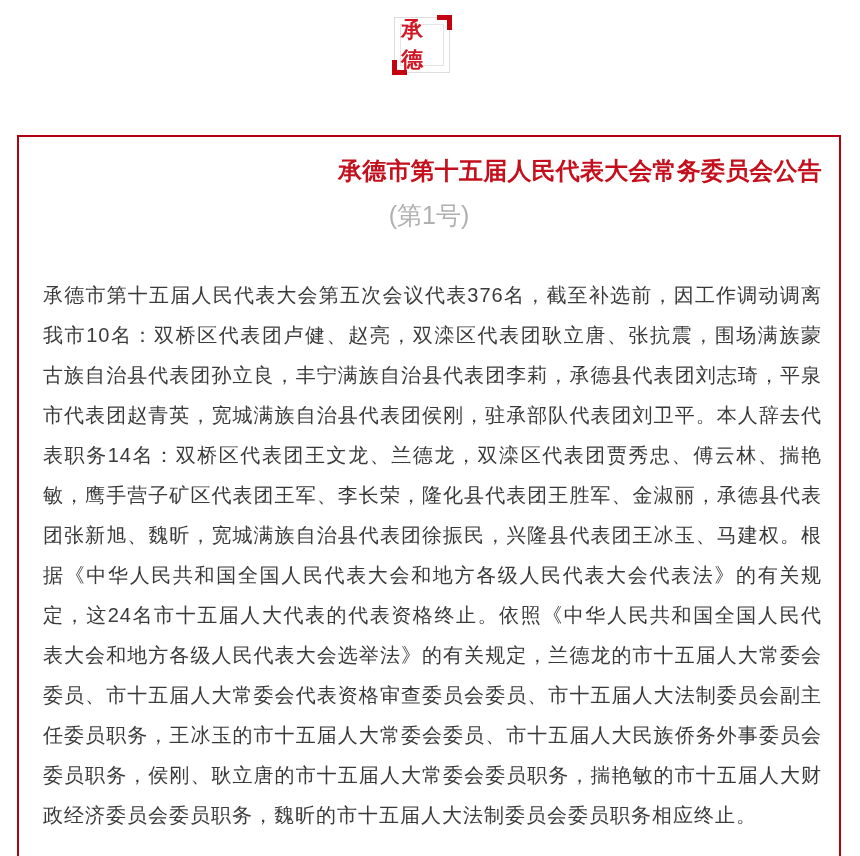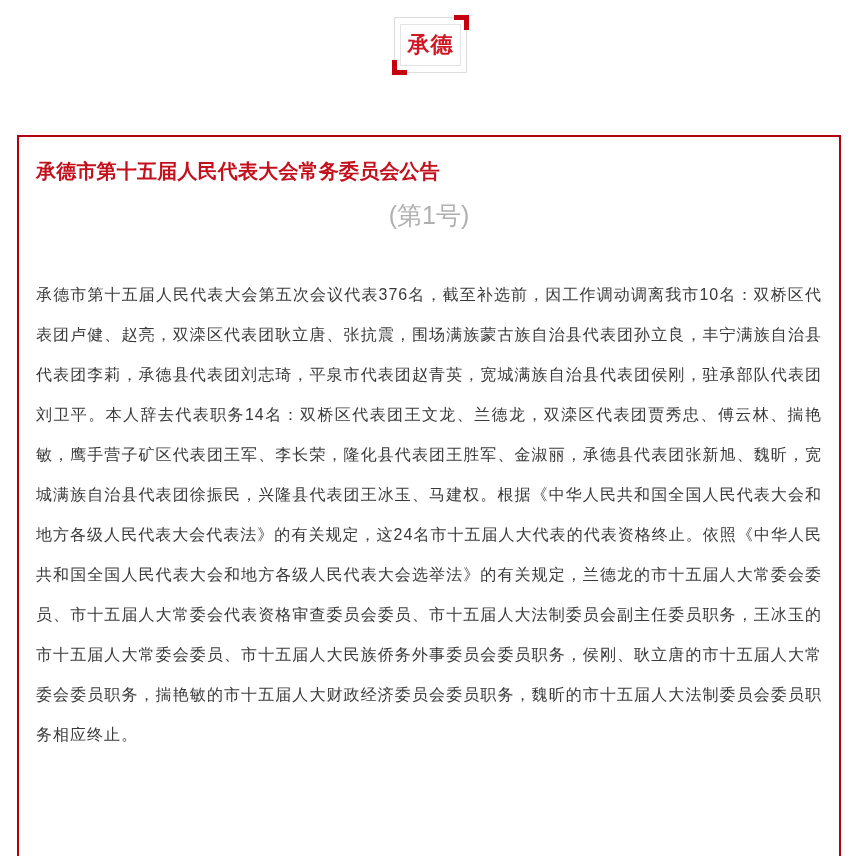--- a/index.html
+++ b/index.html
@@ -10,44 +10,44 @@
     --muted-gray:#b0b0b0;
     --body-text:#3a3a3a;
     --light-gray:#dddddd;
   }
   *{margin:0;padding:0;box-sizing:border-box;}
   html,body{width:860px;height:856px;overflow:hidden;background:#ffffff;
     font-family:"Liberation Sans","DejaVu Sans",sans-serif;}
   .page{position:relative;width:860px;height:856px;background:#ffffff;}
 
   
-  .logo{position:absolute;left:394px;top:17px;width:73px;height:56px;
+  .logo{position:absolute;left:394px;top:17px;width:56px;height:56px;
     border:1px solid var(--light-gray,#ddd);background:#fff;cursor:pointer;}
   .logo-inner{position:absolute;left:5px;top:6px;right:5px;bottom:6px;
     border:1px solid #e4e4e4;display:flex;align-items:center;justify-content:center;
     color:var(--logo-red,#d01723);font-weight:bold;font-size:22px;letter-spacing:1px;}
   .corner{position:absolute;width:15px;height:15px;}
   .corner.tr{top:-3px;right:-3px;
     border-top:5px solid var(--bracket-red,#c50310);
     border-right:5px solid var(--bracket-red,#c50310);}
   .corner.bl{bottom:-3px;left:-3px;
     border-bottom:5px solid var(--bracket-red,#c50310);
     border-left:5px solid var(--bracket-red,#c50310);}
 
   
   .card{position:absolute;left:17px;top:135px;width:824px;height:980px;
     border:2px solid var(--border-red,#b20010);background:#fff;
     padding:23px 17px 0 17px;}
-  .title{color:var(--accent-red,#c3101c);font-size:20px;font-weight:bold;
-    text-align:left;line-height:22px;letter-spacing:0.2px;}
+  .title{color:var(--accent-red,#c3101c);font-size:24px;font-weight:bold;
+    text-align:right;line-height:22px;letter-spacing:0.2px;}
   .issue{color:var(--muted-gray,#b0b0b0);font-size:25px;text-align:center;
     margin-top:23px;line-height:20px;}
   .body-text{margin-top:50px;color:var(--body-text,#3a3a3a);
-    font-size:16px;line-height:40px;letter-spacing:1px;
-    text-align:justify;word-break:normal;line-break:strict;}
+    font-size:20px;line-height:40px;letter-spacing:1px;
+    text-align:justify;word-break:normal;line-break:strict;margin-left:7px;}
 </style>
 </head>
 <body>
 
 <div class="page">
 
   <div class="logo">
     <span class="corner tr"></span>
     <span class="corner bl"></span>
     <div class="logo-inner">承德</div>

